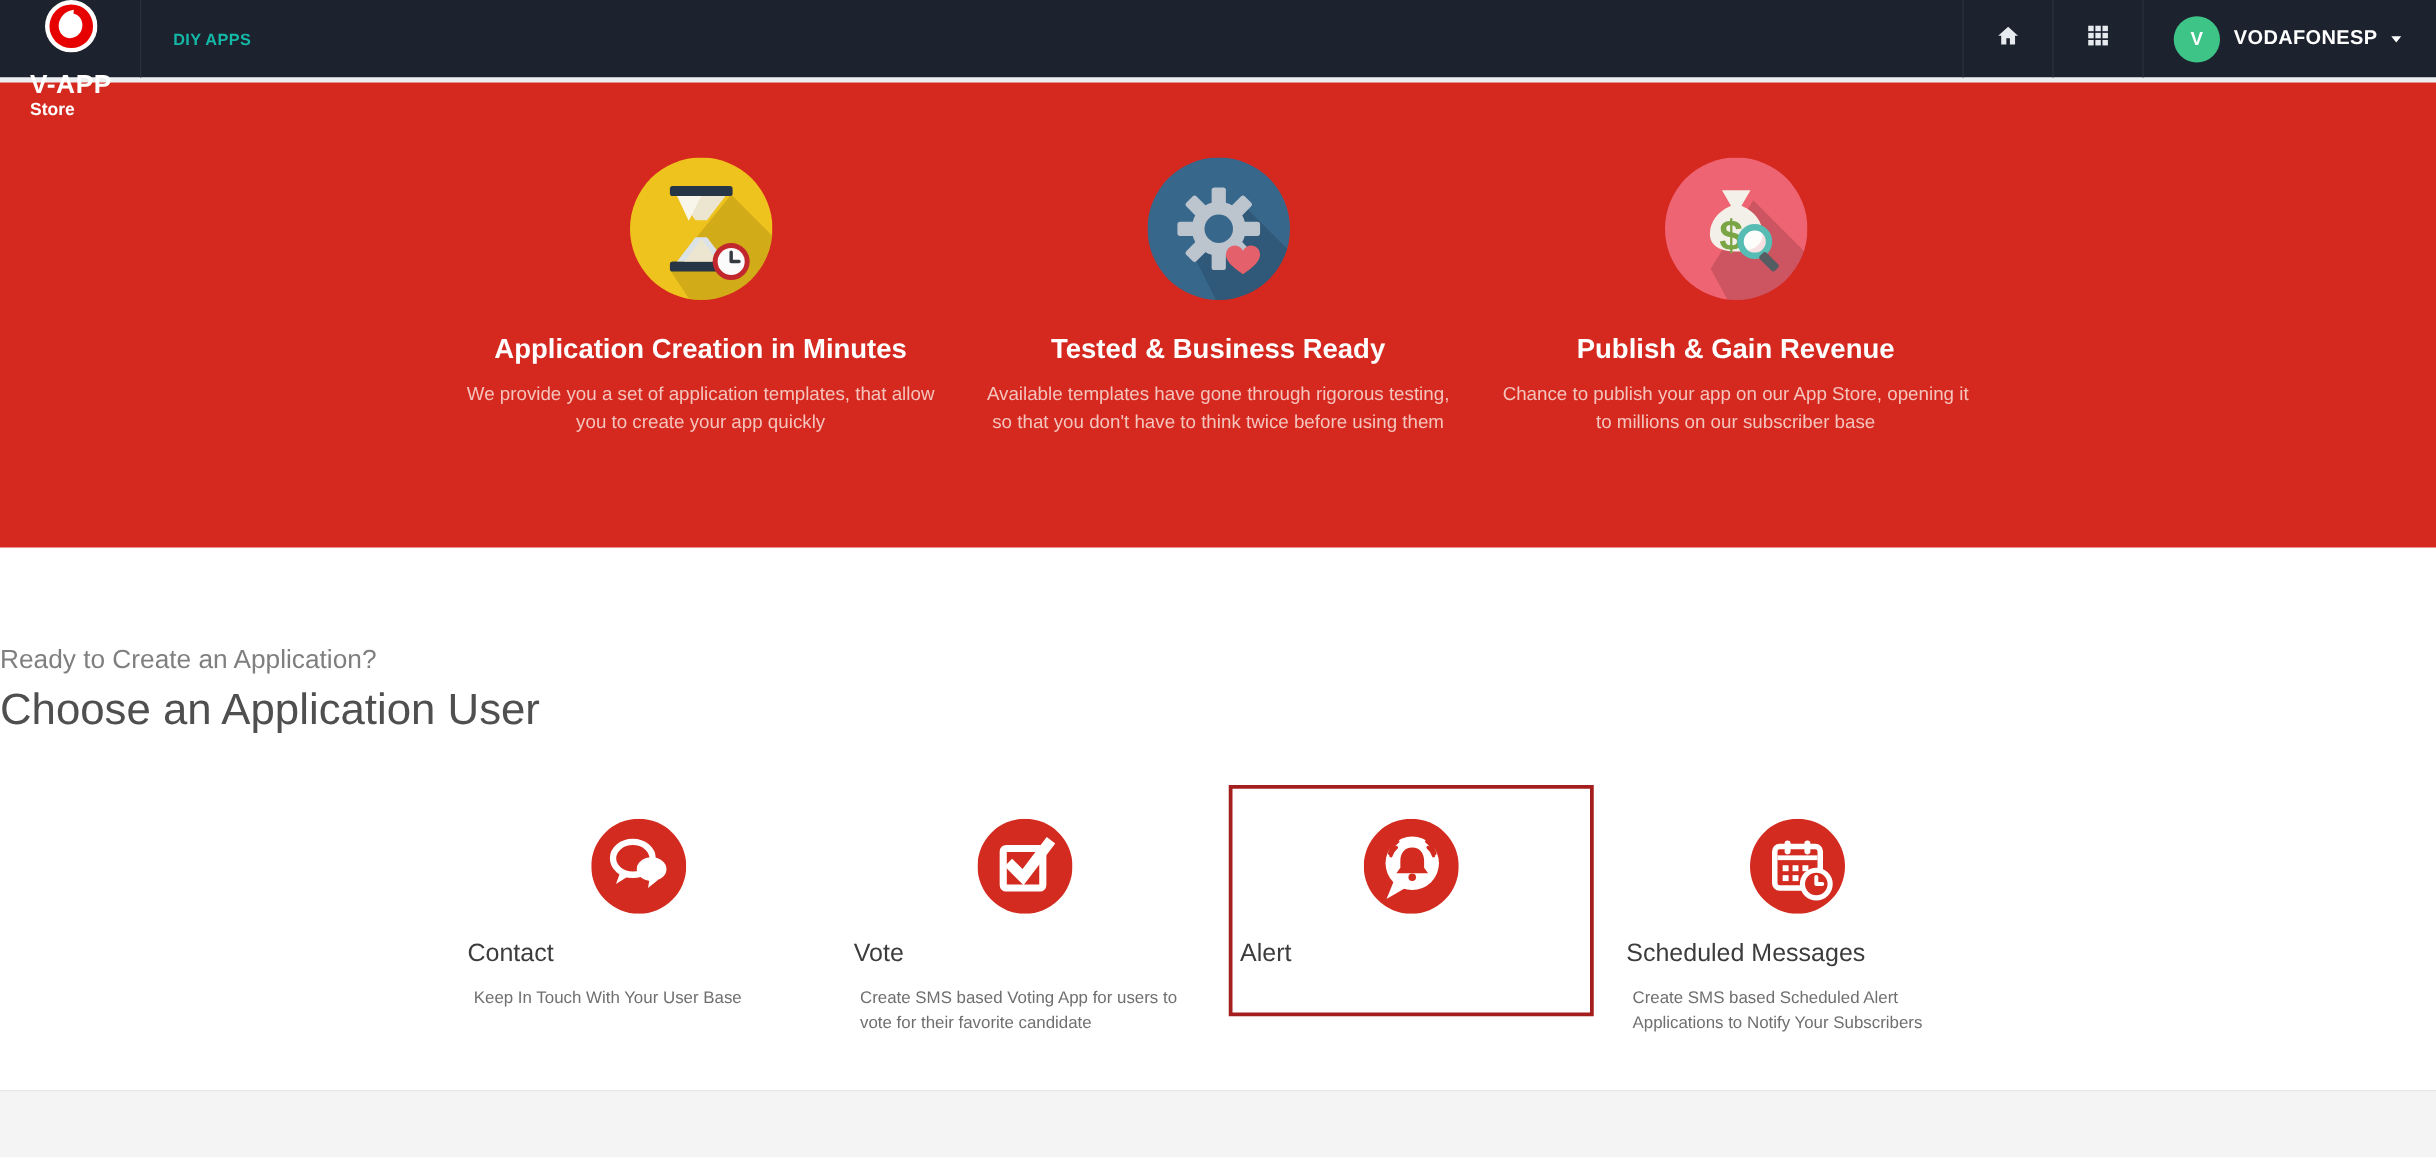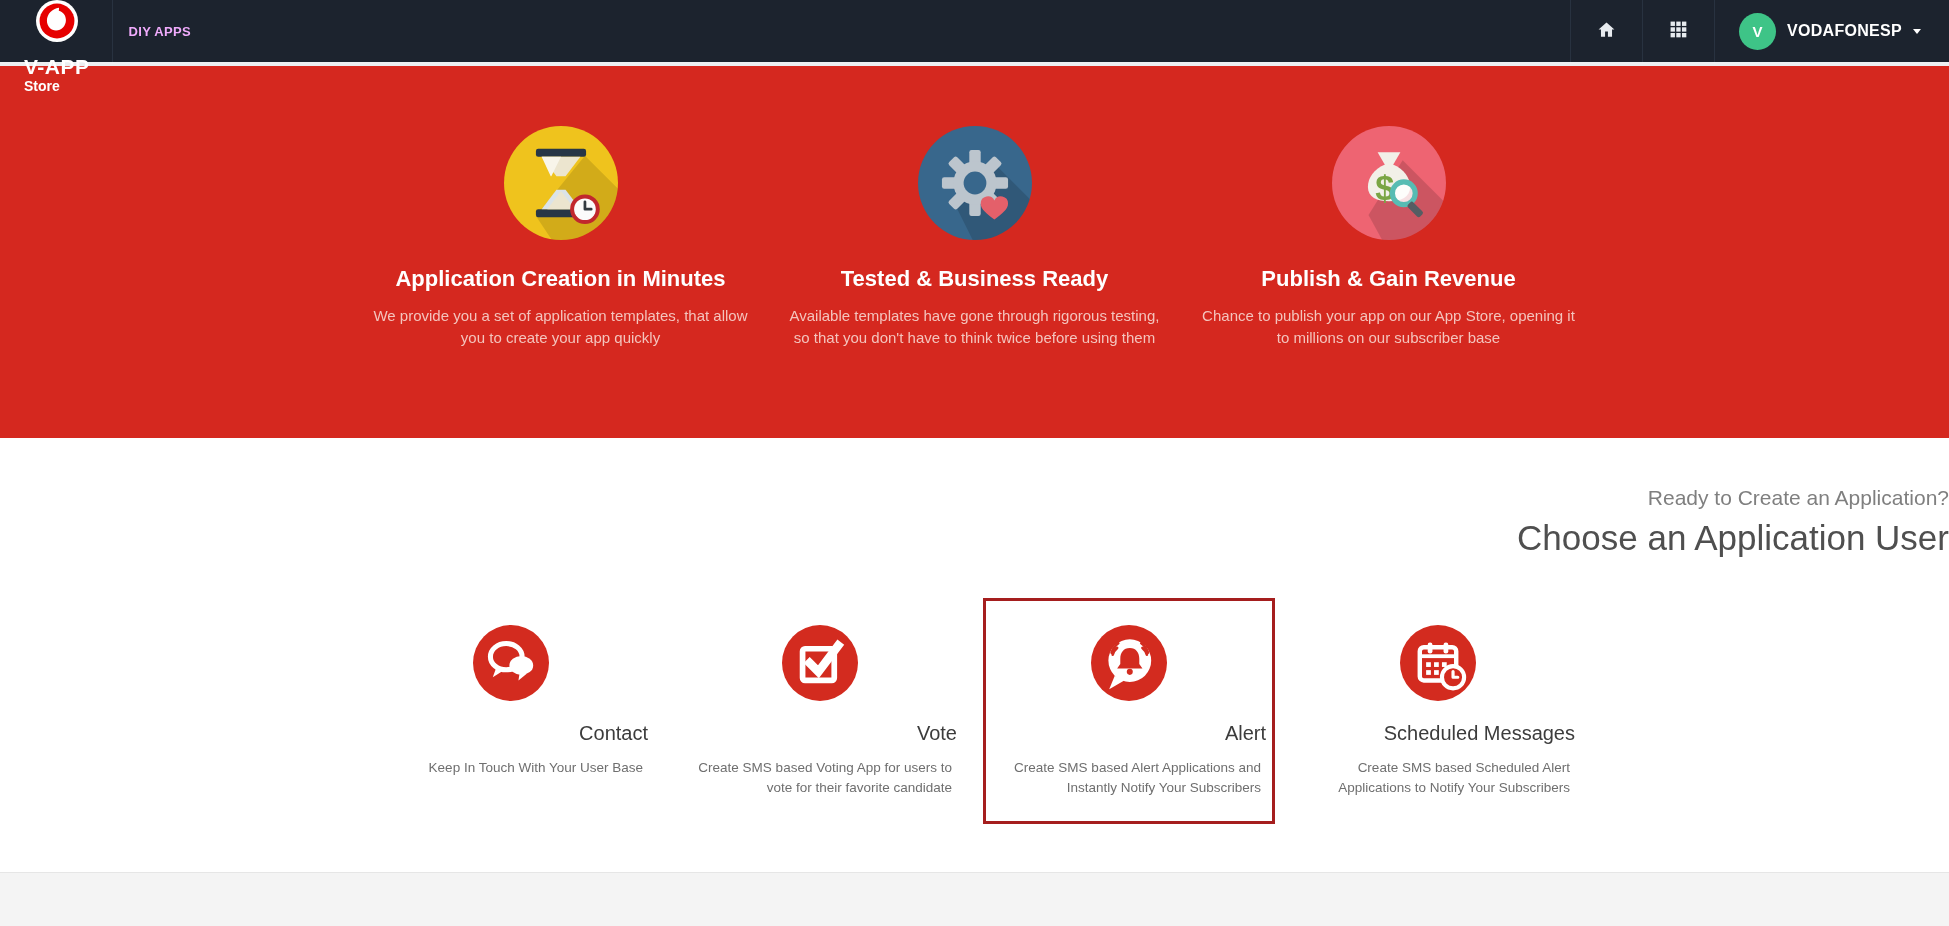--- a/index.html
+++ b/index.html
@@ -9,22 +9,22 @@
     background:#ffffff;
     font-family:"Liberation Sans", sans-serif;
   }
 
   
   .navbar { height:62px; background:#1c232e; display:flex; align-items:stretch; color:#fff; }
   .brand { display:flex; align-items:center; gap:10px; padding:0 22px 0 24px; cursor:pointer;flex-direction:column; }
   .brand-text { display:flex; flex-direction:column; line-height:1; }
   .brand-t1 { font-size:21px; font-weight:bold; letter-spacing:.5px; }
   .brand-t2 { font-size:14px; font-weight:bold; margin-top:2px; }
-  .nav-link { display:flex; align-items:center; gap:8px; padding:0 16px;
-    font-size:13px; font-weight:bold; letter-spacing:.3px; color:#f0abfc;
+  .nav-link { display:flex; align-items:center; gap:8px; padding:0 26px;
+    font-size:13px; font-weight:bold; letter-spacing:.3px; color:#14b8a6;
     border-left:1px solid #283240; cursor:pointer; }
   .nav-link:last-of-type { border-right:1px solid #283240; }
   .navbar-right { margin-left:auto; display:flex; align-items:stretch; }
   .icon-btn { width:72px; display:flex; align-items:center; justify-content:center;
     border-left:1px solid #283240; cursor:pointer; }
   .user-box { display:flex; align-items:center; gap:11px; padding:0 28px 0 24px;
     border-left:1px solid #283240; cursor:pointer; }
   .avatar { width:37px; height:37px; border-radius:50%; background:#3ec487;
     display:flex; align-items:center; justify-content:center;
     font-size:15px; font-weight:bold; color:#fff; }
@@ -34,21 +34,21 @@
   .nav-sep-line { height:4px; background:#eceff1; }
 
   
   .hero { background:#d5281f; height:372px; display:flex; justify-content:center; gap:12px; padding-top:60px; }
   .feature { width:402px; text-align:center; }
   .feature-icon { width:114px; height:114px; margin:0 auto; display:block; }
   .feature-title { color:#ffffff; font-size:22px; font-weight:bold; margin:26px 0 13px; }
   .feature-desc { color:#f4c4bd; font-size:15px; line-height:1.45; margin:0 auto; max-width:386px; }
 
   
-  .chooser { text-align:right; padding-top:48px; }
+  .chooser { text-align:left; padding-top:78px; }
   .chooser-sub { color:#7f7f7f; font-size:21px; font-weight:300; margin:0 0 8px; }
   .chooser-title { color:#4f4f4f; font-size:35px; font-weight:300; margin:0 0 40px; }
   .tiles { display:flex; justify-content:center; align-items:flex-start; gap:17px; }
   .tile { width:292px; border:3px solid transparent; padding:24px 6px 22px; cursor:pointer; }
   .tile.selected { border-color:#a51e1e; }
   .tile-icon { width:76px; height:76px; margin:0 auto; display:block; }
   .tile-title { font-size:20px; color:#3c3c3c; font-weight:500; margin:21px 0 13px; }
   .tile-desc { font-size:13.5px; color:#6f6f6f; line-height:1.5; margin:0 auto; max-width:264px; }
 
   
@@ -226,21 +226,20 @@
           <circle cx="24" cy="24" r="24" fill="#d32b1f"></circle>
           <circle cx="24.5" cy="22.5" r="13.5" fill="#ffffff"></circle>
           <path d="M15 32 l-3.5 8.5 9.5-5.5 z" fill="#ffffff"></path>
           <path d="M24.5 14.5 c-4 0-6 3-6 6.8 v3.4 l-2 2.8 h16 l-2-2.8 v-3.4 c0-3.8-2-6.8-6-6.8 z" fill="#d32b1f"></path>
           <circle cx="24.5" cy="29.6" r="1.9" fill="#d32b1f"></circle>
           <path d="M32.5 14.5 a8.5 8.5 0 0 1 2.8 4.2 M31.8 11.5 a12 12 0 0 1 4.2 6" stroke="#d32b1f" stroke-width="1.7" fill="none" stroke-linecap="round"></path>
           <path d="M16.5 14.5 a8.5 8.5 0 0 0 -2.8 4.2 M17.2 11.5 a12 12 0 0 0 -4.2 6" stroke="#d32b1f" stroke-width="1.7" fill="none" stroke-linecap="round"></path>
         </svg>
       </span>
       <h3 class="tile-title">Alert</h3>
-      <p class="tile-desc">Create SMS based Alert Applications and Instantly Notify Your Subscribers</p>
     </div>
 
     <div class="tile">
       <span>
         <svg class="tile-icon" viewBox="0 0 48 48">
           <circle cx="24" cy="24" r="24" fill="#d32b1f"></circle>
           <rect x="17.5" y="11" width="3" height="7" rx="1.4" fill="#ffffff"></rect>
           <rect x="27.5" y="11" width="3" height="7" rx="1.4" fill="#ffffff"></rect>
           <rect x="12.5" y="14" width="23" height="21" rx="2.5" fill="none" stroke="#ffffff" stroke-width="2.8"></rect>
           <rect x="13.9" y="18.5" width="20.2" height="2.4" fill="#ffffff"></rect>

